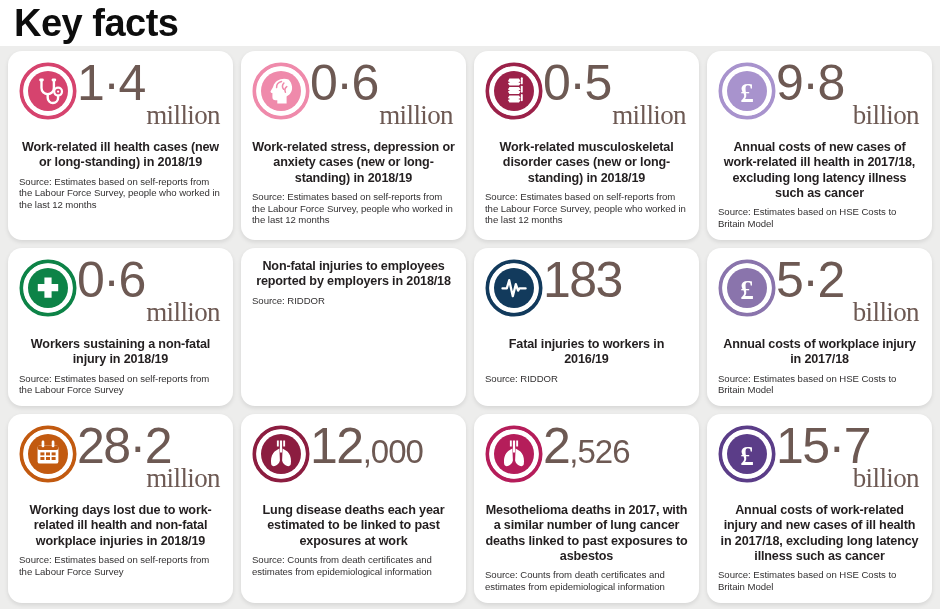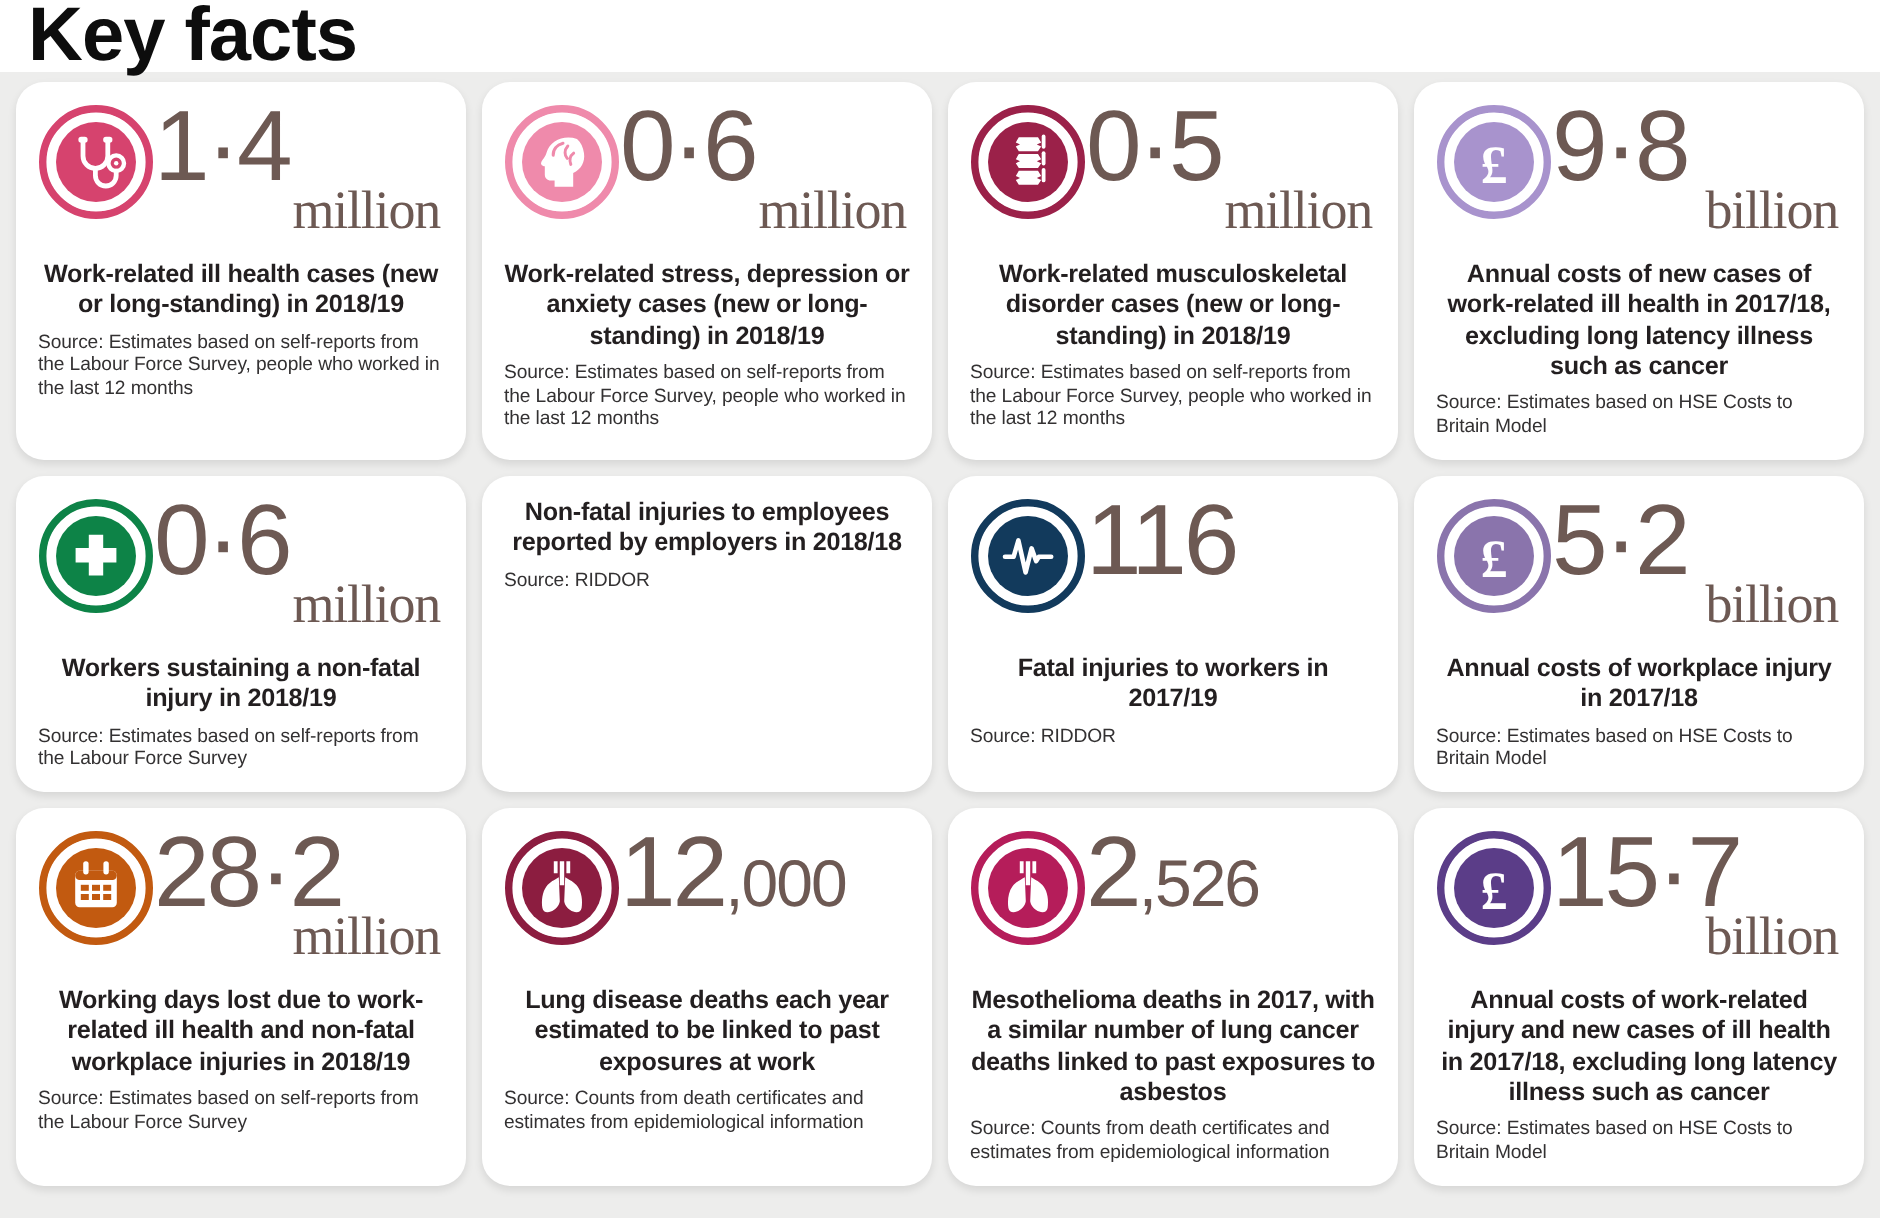--- a/index.html
+++ b/index.html
@@ -16,21 +16,21 @@
 
   #page {
     position: relative;
     width: 940px;
     height: 609px;
     background: #ededec;
   }
 
   
   #title-bar {
-    height: 36px;
+    height: 46px;
     background: #ffffff;
     display: flex;
     align-items: center;
     padding-left: 14px;
     box-sizing: border-box;
   }
   #page-title {
     font-size: 38px;
     font-weight: bold;
     color: #0d0d0d;
@@ -248,24 +248,24 @@
         <div class="stat-head">
           <div class="icon-wrap">
             <svg viewBox="0 0 58 58" xmlns="http://www.w3.org/2000/svg">
               <circle cx="29" cy="29" r="26.5" fill="none" stroke="#123a5c" stroke-width="4"></circle>
               <circle cx="29" cy="29" r="23.2" fill="none" stroke="#ffffff" stroke-width="3.2"></circle>
               <circle cx="29" cy="29" r="20" fill="#123a5c"></circle>
               <path d="M17.5,29.4 h4.3 l2.4,-8.2 l3.6,16.0 l3.0,-12.0 l2.3,6.4 l1.3,-2.2 h6.2" fill="none" stroke="#ffffff" stroke-width="2.3" stroke-linecap="round" stroke-linejoin="round"></path>
             </svg>
           </div>
           <div class="numblock">
-            <div class="bignum">116</div>
-          </div>
-        </div>
-        <div class="headline">Fatal injuries to workers in 2017/19</div>
+            <div class="bignum">183</div>
+          </div>
+        </div>
+        <div class="headline">Fatal injuries to workers in 2016/19</div>
         <div class="source">Source: RIDDOR</div>
       </div>
       <div class="card row-2">
         <div class="stat-head">
           <div class="icon-wrap">
             <svg viewBox="0 0 58 58" xmlns="http://www.w3.org/2000/svg">
               <circle cx="29" cy="29" r="26.5" fill="none" stroke="#8a74ac" stroke-width="4"></circle>
               <circle cx="29" cy="29" r="23.2" fill="none" stroke="#ffffff" stroke-width="3.2"></circle>
               <circle cx="29" cy="29" r="20" fill="#8a74ac"></circle>
               <text x="29" y="39.5" font-family="Liberation Serif, serif" font-size="27" font-weight="bold" fill="#ffffff" text-anchor="middle">£</text>

